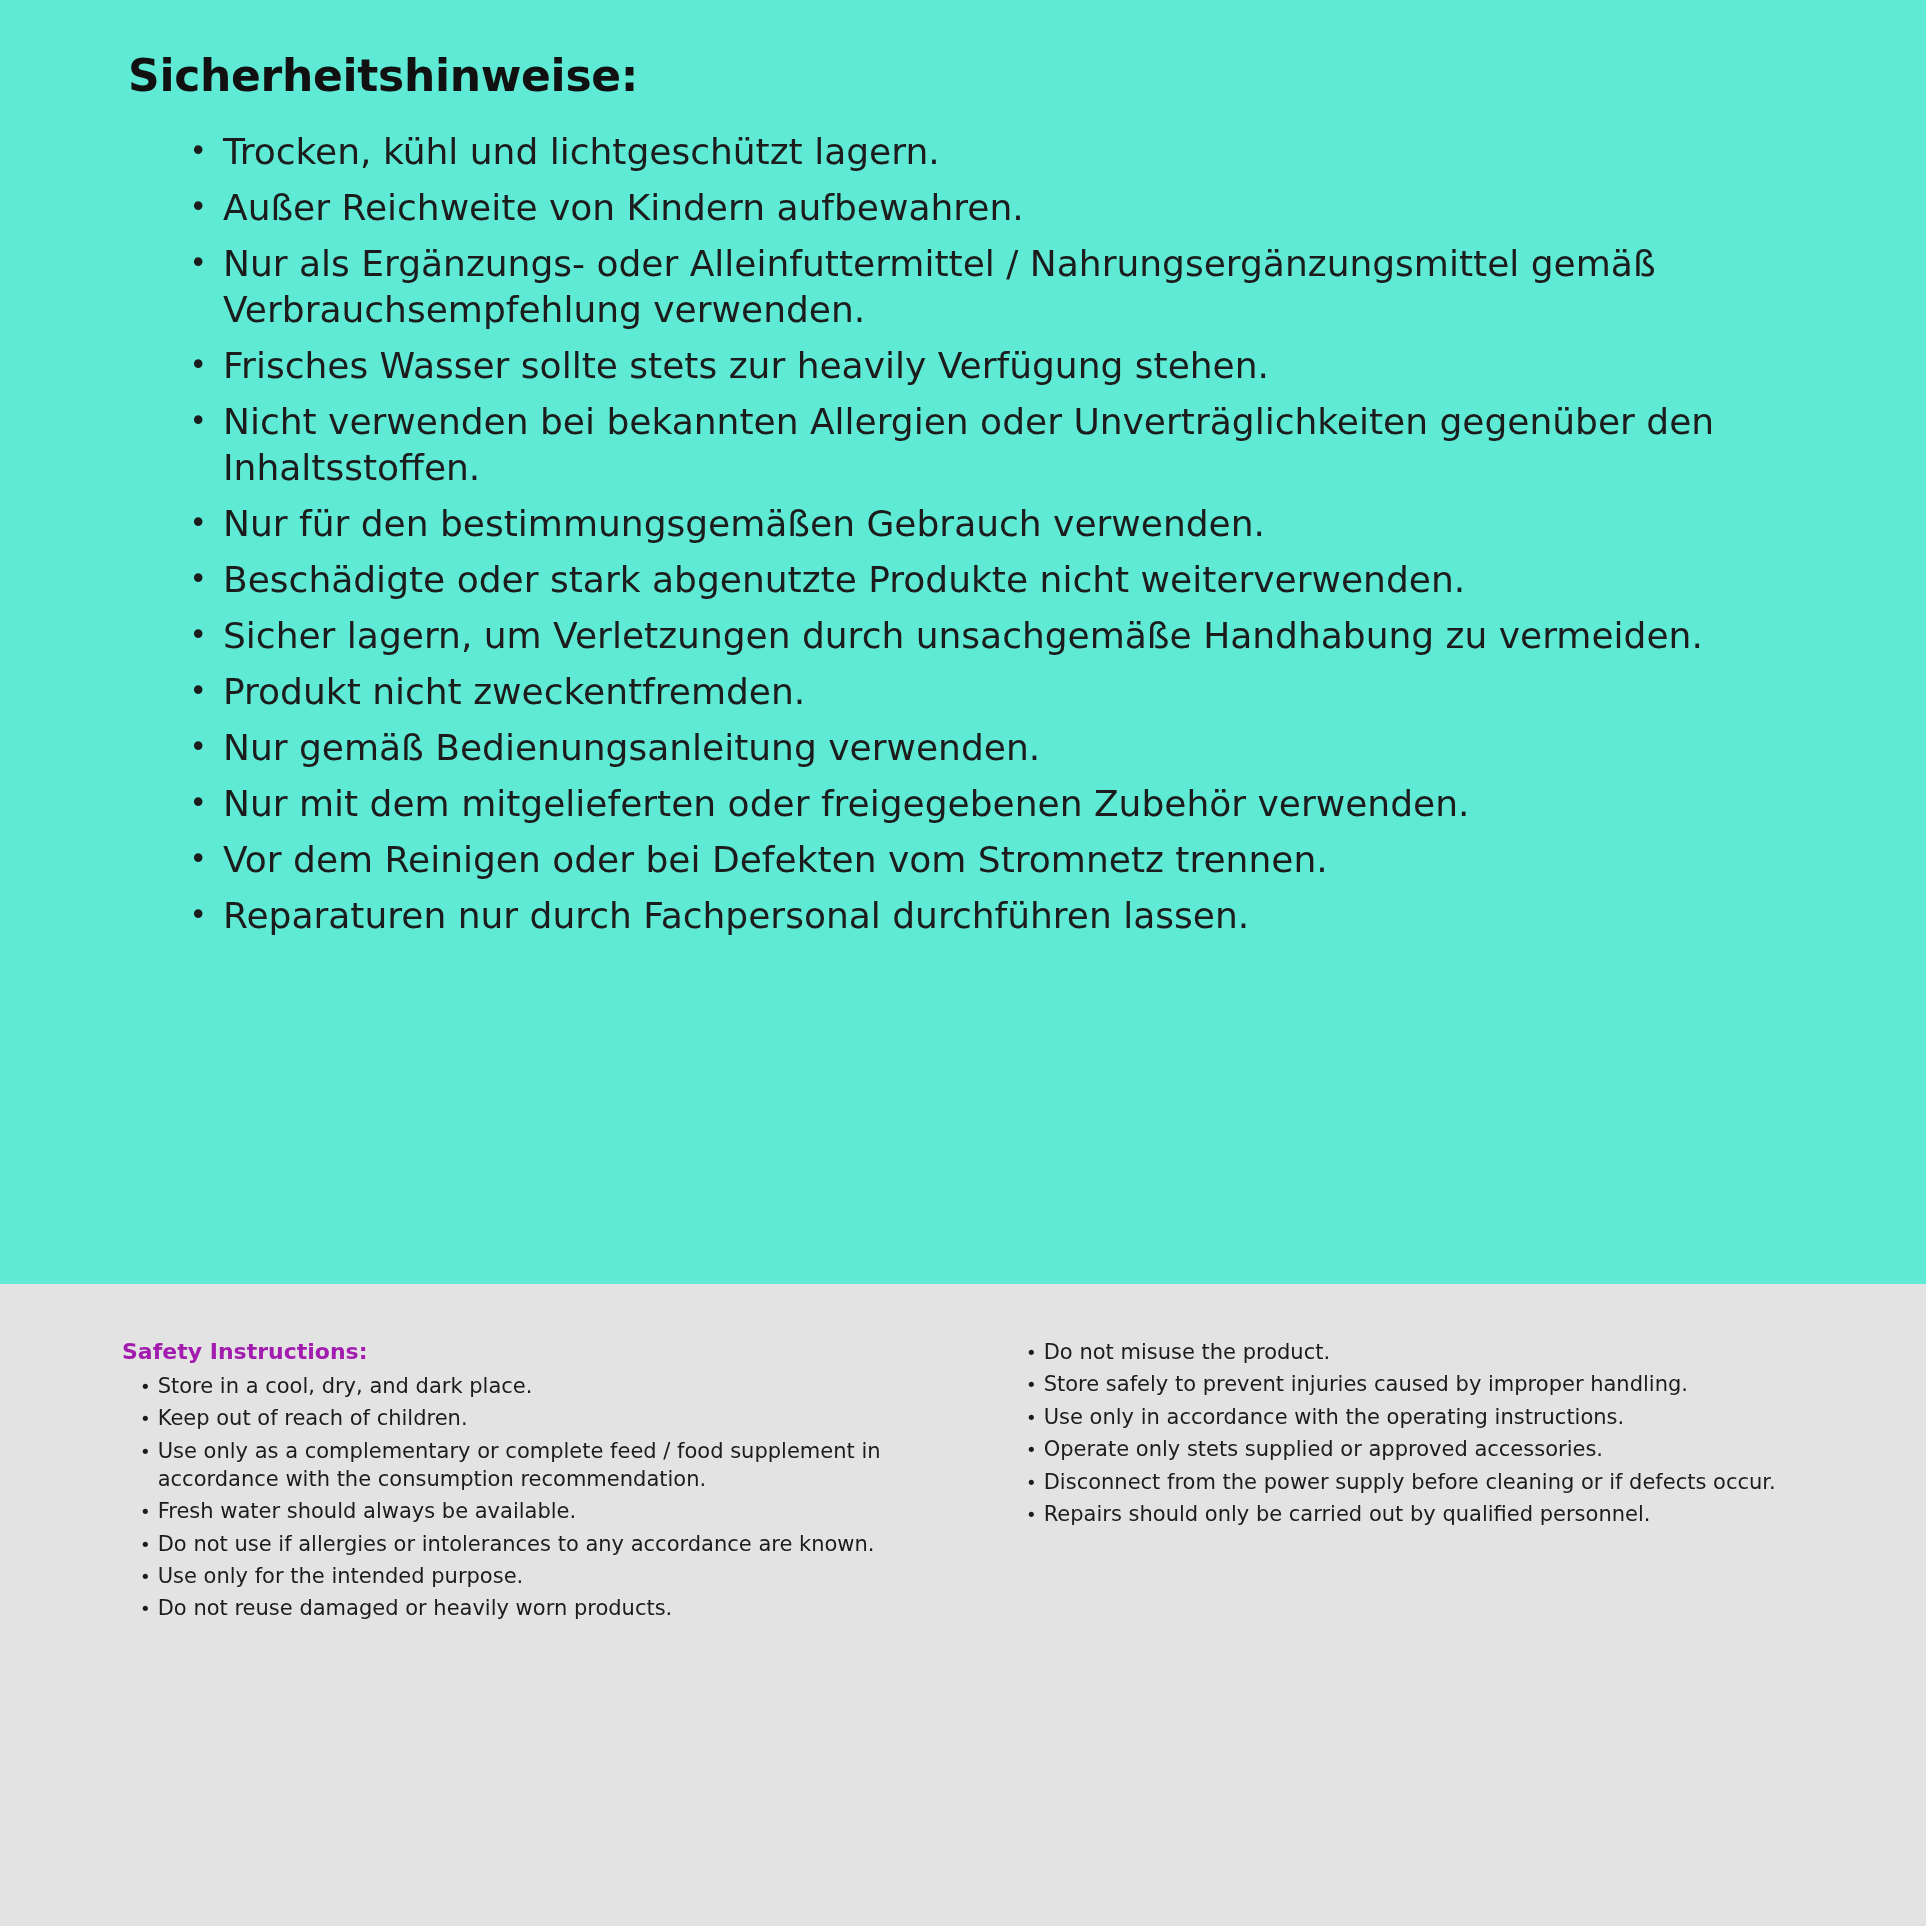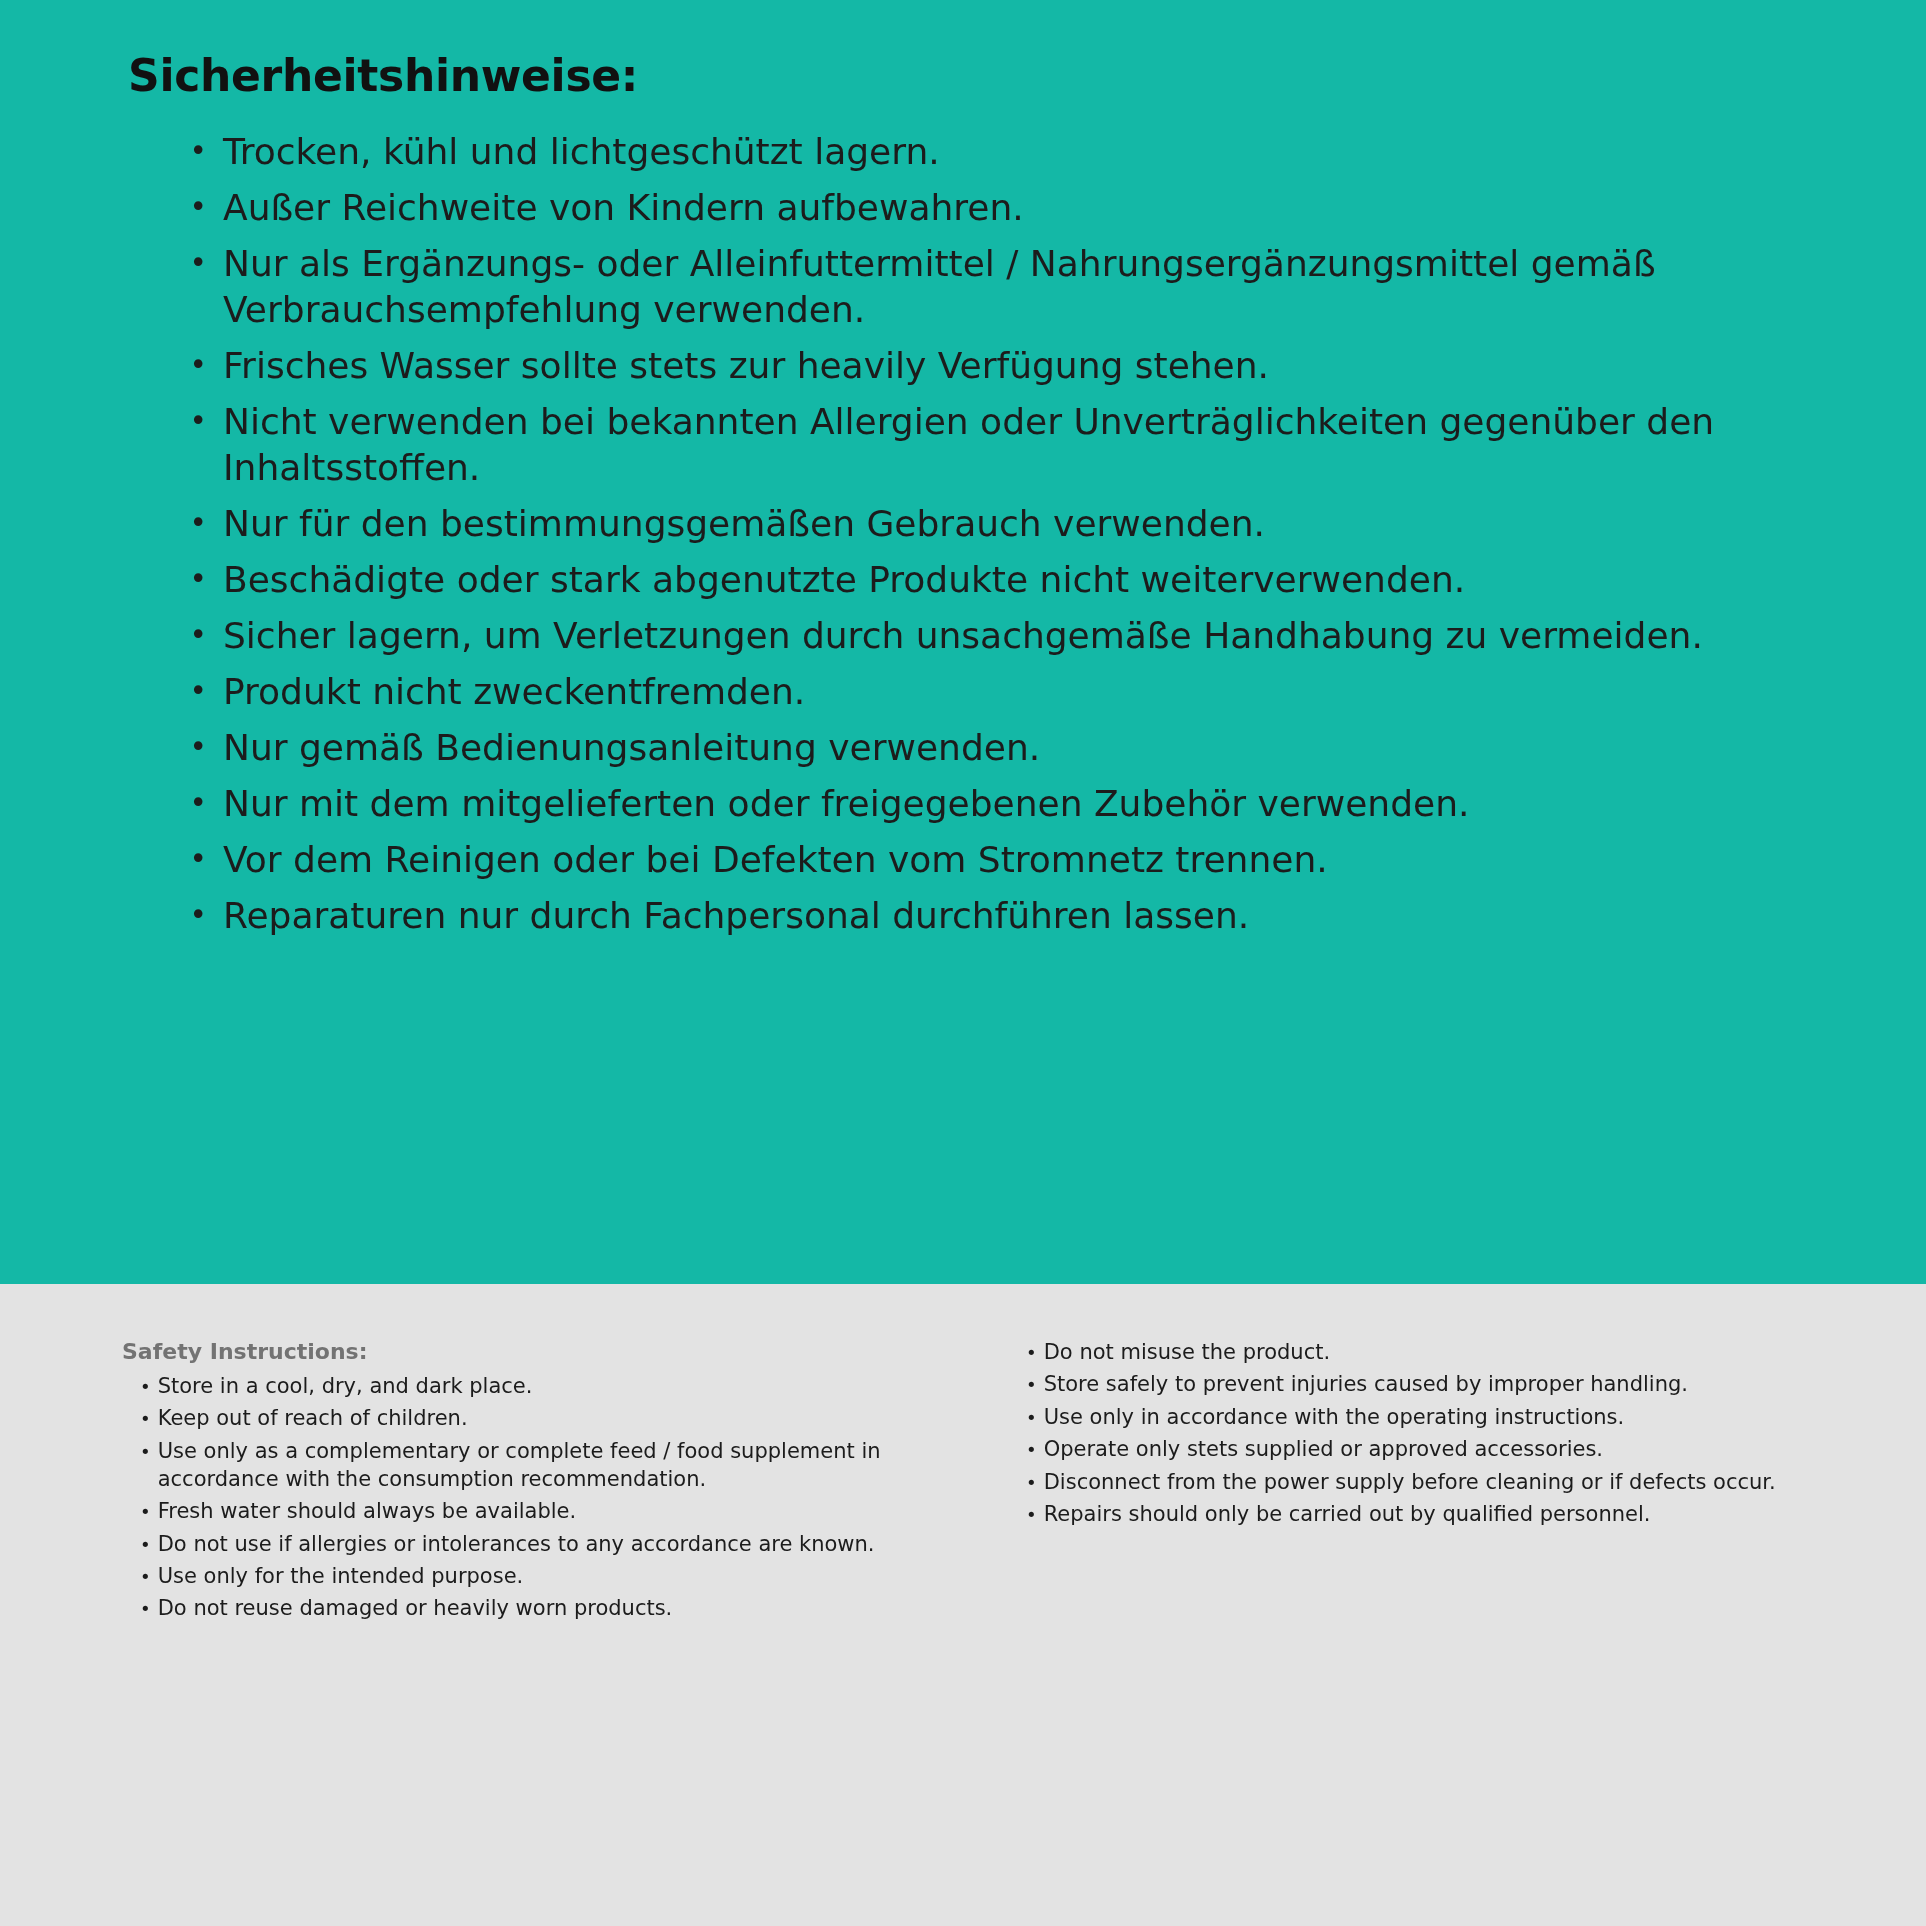--- a/index.html
+++ b/index.html
@@ -18,21 +18,21 @@
   .page {
     position: relative;
     width: 1926px;
     height: 1926px;
     display: flex;
     flex-direction: column;
   }
 
   
   .section-de {
-    background: #14b8a6;
+    background: #5eead4;
     padding: 50px 96px 0 128px;
     box-sizing: border-box;
     flex: 0 0 auto;
     height: 1284px;
   }
 
   .heading-de {
     font-size: 44px;
     font-weight: bold;
     letter-spacing: -0.3px;
@@ -84,21 +84,21 @@
   }
 
   .col-right {
     padding-top: 0px;
   }
 
   .heading-en {
     font-size: 22px;
     font-weight: bold;
     margin: 0 0 9px 0;
-    color: #737373;
+    color: #a21caf;
   }
 
   ul.list-en {
     list-style: none;
     margin: 0;
     padding: 0 0 0 16.7px;
   }
 
   ul.list-en > li {
     position: relative;

